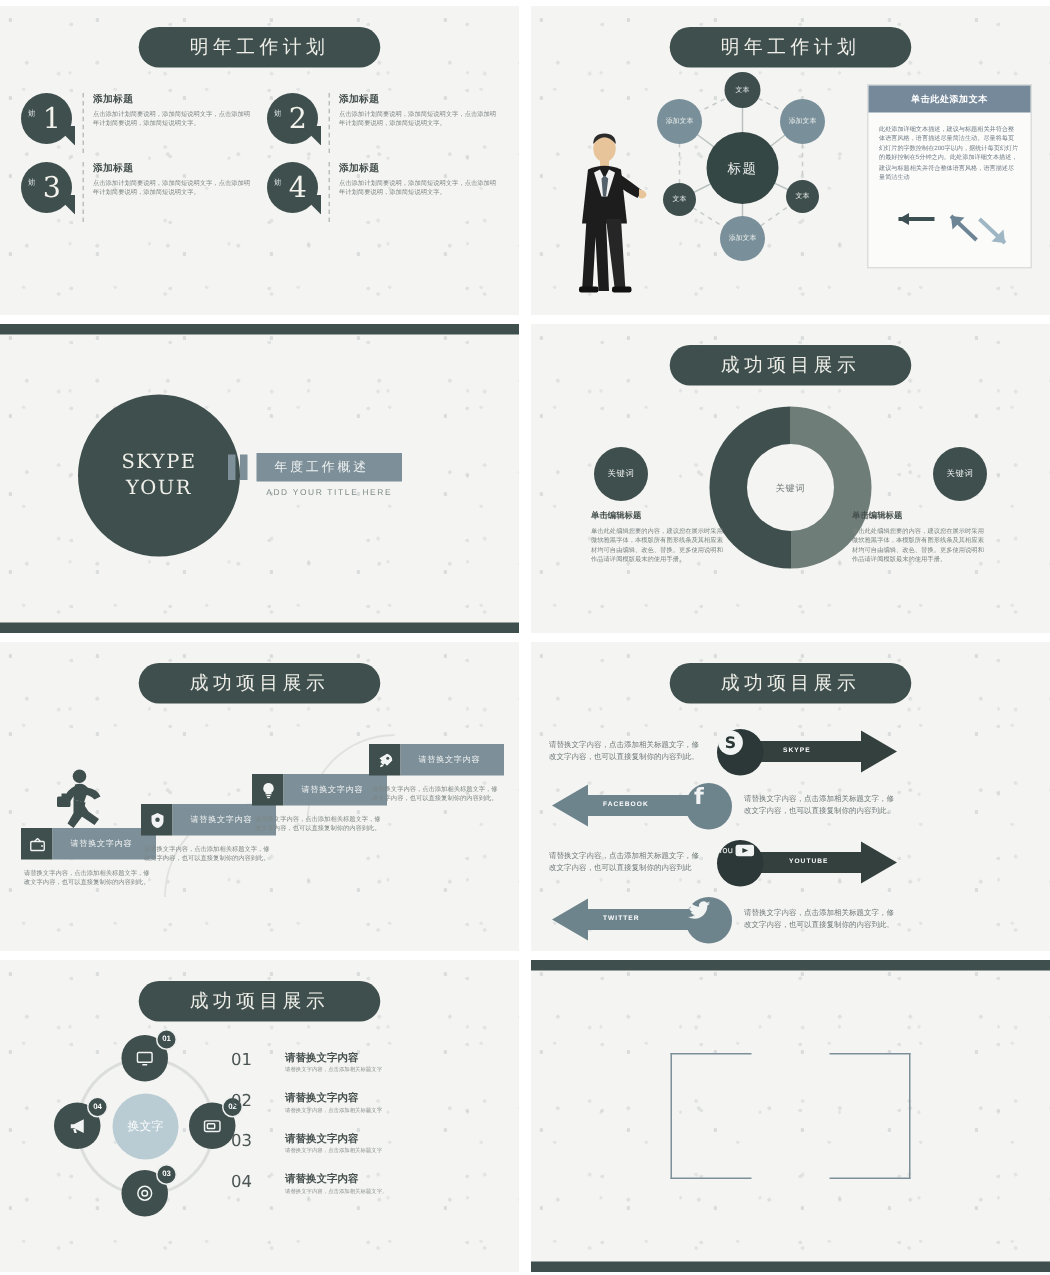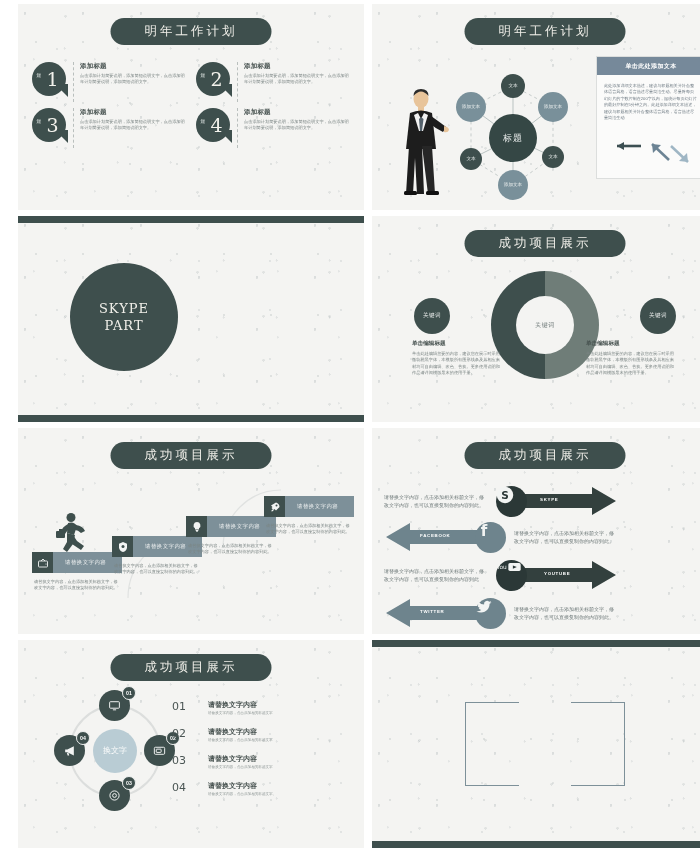--- a/index.html
+++ b/index.html
@@ -8,21 +8,21 @@
     background: #ffffff;
     font-family: "Liberation Sans", "DejaVu Sans", sans-serif;
     overflow: hidden;
   }
   .deck {
     width: 700px; height: 850px;
     display: grid;
     grid-template-columns: 346px 346px;
     grid-template-rows: 206px 206px 206px 208px;
     column-gap: 8px; row-gap: 6px;
-    padding: 4px 1px 6px 18px;
+    padding: 4px 1px 6px 0;
   }
   .slide {
     position: relative;
     background: #f4f4f2;
     overflow: hidden;
   }
   
   .slide::before {
     content: "";
     position: absolute; inset: 0;
@@ -85,21 +85,21 @@
     font-family: "DejaVu Serif", serif;
   }
   .plan-body { padding-left: 6px; border-left: 1px dashed #b9bfbd; min-height: 40px; }
   .plan-h { font-size: 6.5px; font-weight: bold; color: #46514f; margin-bottom: 2px; letter-spacing:.2px;}
   .plan-p { font-size: 4.2px; line-height: 6.2px; color: #7b8584; max-width: 108px; }
 
   
   .man {
     position: absolute; left: 28px; bottom: 14px; width: 50px; height: 110px;
   }
-  .hexwrap { position: absolute; left: 80px; top: 64px; width: 122px; height: 140px; }
+  .hexwrap { position: absolute; left: 80px; top: 38px; width: 122px; height: 140px; }
   .hexwrap svg { position: absolute; inset: 0; }
   .node {
     position: absolute; border-radius: 50%;
     display: flex; align-items: center; justify-content: center;
     color: #eef1f0; text-align: center; line-height: 6px;
     font-size: 4.6px; padding: 2px;
   }
   .node.dark { background: #3d4e4c; }
   .node.mid  { background: #79909a; }
   .node.center {
@@ -369,21 +369,31 @@
         </g>
       </svg>
     </div>
   </div>
 
   <div class="slide">
     <div class="bar-top"></div>
     <div class="bar-bot"></div>
     <div class="part-circle">
       <div>SKYPE</div>
-      <div>PART</div>
+      <div>YOUR</div>
+    </div>
+    <div class="part-right">
+      <div class="pause-ico">
+          <i></i>
+          <i></i>
+        </div>
+      <div>
+        <div class="part-bar">年度工作概述</div>
+        <div class="part-sub">ADD YOUR TITLE  HERE</div>
+      </div>
     </div>
   </div>
 
   <div class="slide">
     <div class="pill">成功项目展示</div>
     <div class="donut">
       <div class="donut-hole">关键词</div>
     </div>
     <div class="kw-circle kw-left">关键词</div>
     <div class="kw-circle kw-right">关键词</div>

